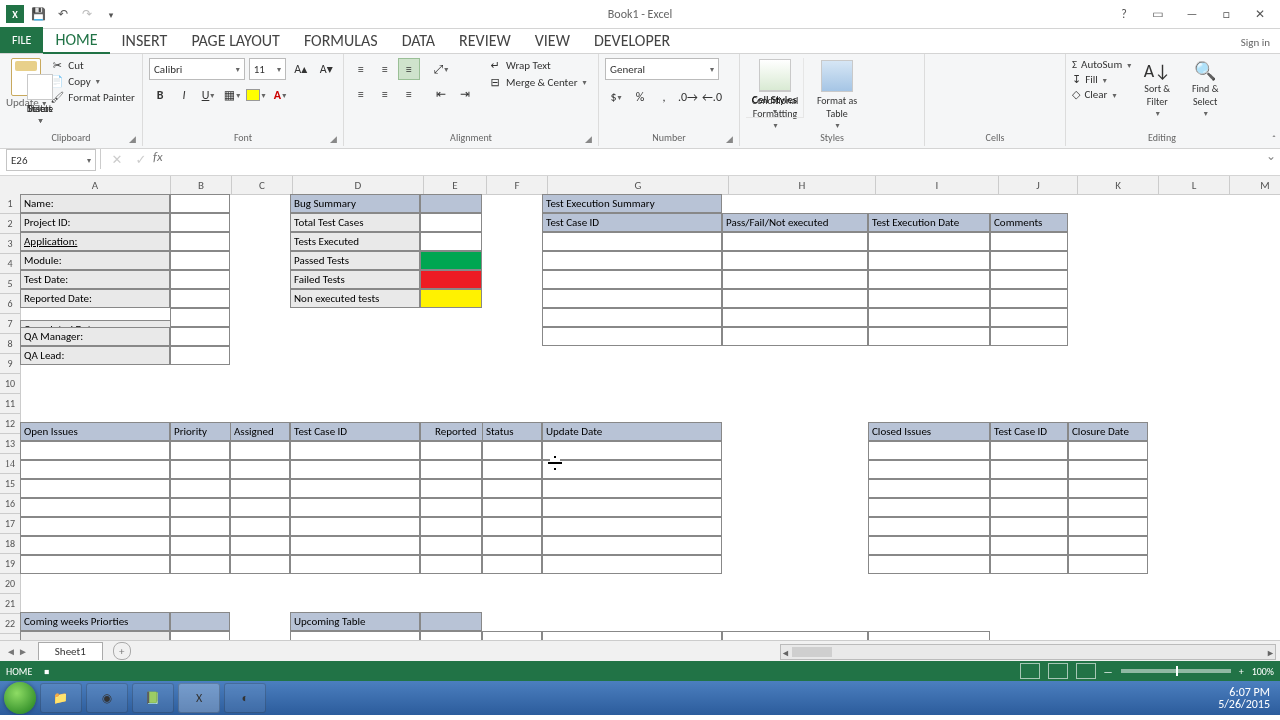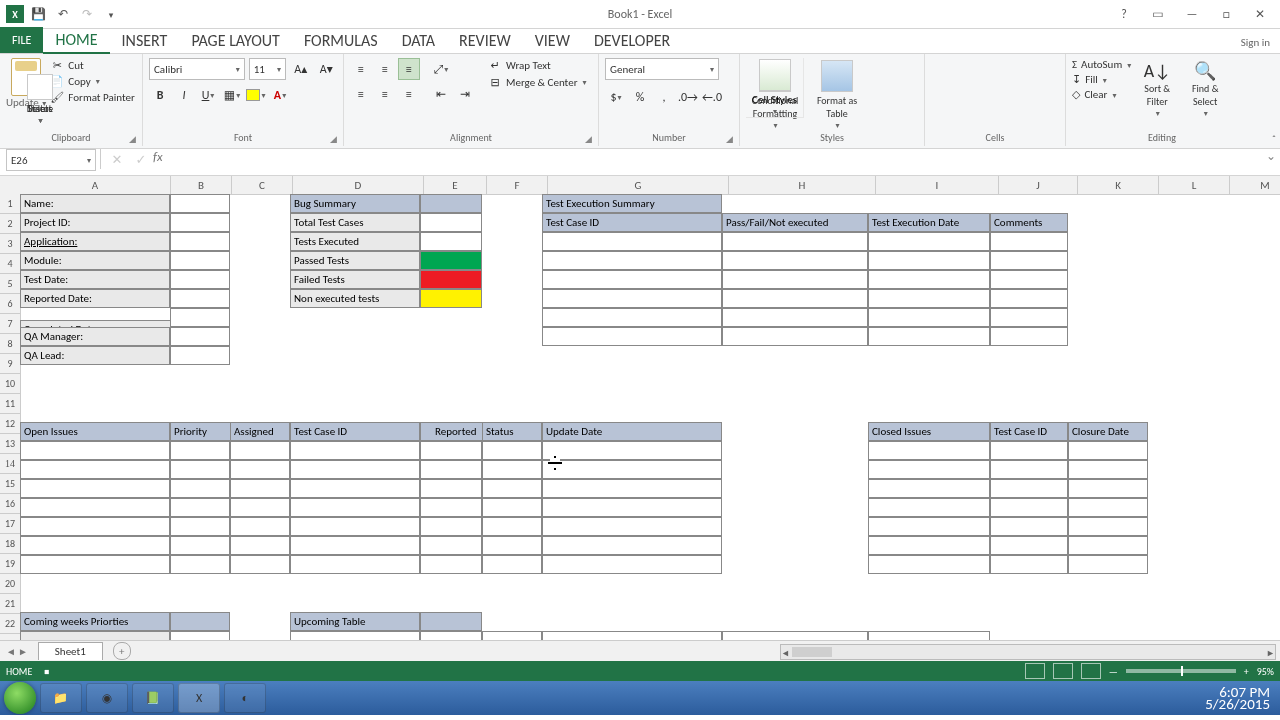--- a/index.html
+++ b/index.html
@@ -107,21 +107,21 @@
 .statusbar{height:20px;background:#217346;color:#fff;display:flex;align-items:center;font-size:10px;padding:0 6px}
 .sb-right{margin-left:auto;display:flex;align-items:center;gap:8px}
 .view-btn{width:18px;height:14px;border:1px solid rgba(255,255,255,.6);cursor:pointer}
 .zoom-track{width:110px;height:4px;background:rgba(255,255,255,.5);position:relative}
 .zoom-track:before{content:"";position:absolute;left:50%;top:-3px;width:2px;height:10px;background:#fff}
 
 
 .taskbar{height:34px;background:linear-gradient(#4b7fbf,#2c5c9c);display:flex;align-items:center;padding:0 4px;gap:4px}
 .tb-btn{width:40px;height:28px;background:rgba(255,255,255,.08);border:1px solid rgba(0,0,0,.2);border-radius:3px;display:flex;align-items:center;justify-content:center;cursor:pointer}
 .start-orb{width:32px;height:32px;border-radius:16px;background:radial-gradient(circle at 40% 35%,#8edc64,#1a7a1a);box-shadow:0 0 4px rgba(0,0,0,.4)}
-.clock{margin-left:auto;color:#fff;font-size:15px;text-align:right;padding-right:6px;line-height:12px}
+.clock{margin-left:auto;color:#fff;font-size:12px;text-align:right;padding-right:6px;line-height:12px}
 </style>
 </head>
 <body>
 
 <div class="titlebar">
   <div class="qat">
     <div class="xl-logo">X</div>
     <div class="qat-btn">💾</div>
     <div class="qat-btn">↶</div>
     <div class="qat-btn" style="color:#bbb">↷</div>
@@ -592,21 +592,21 @@
 <div class="statusbar">
   <span>HOME</span>
   <span style="margin-left:12px">⏹</span>
   <div class="sb-right">
     <div class="view-btn"></div>
     <div class="view-btn"></div>
     <div class="view-btn"></div>
     <span>—</span>
     <div class="zoom-track"></div>
     <span>+</span>
-    <span>95%</span>
+    <span>100%</span>
   </div>
 </div>
 
 <div class="taskbar">
   <div class="start-orb"></div>
   <div class="tb-btn">📁</div>
   <div class="tb-btn">◉</div>
   <div class="tb-btn">📗</div>
   <div class="tb-btn" style="background:rgba(255,255,255,.25)">X</div>
   <div class="tb-btn">◐</div>

